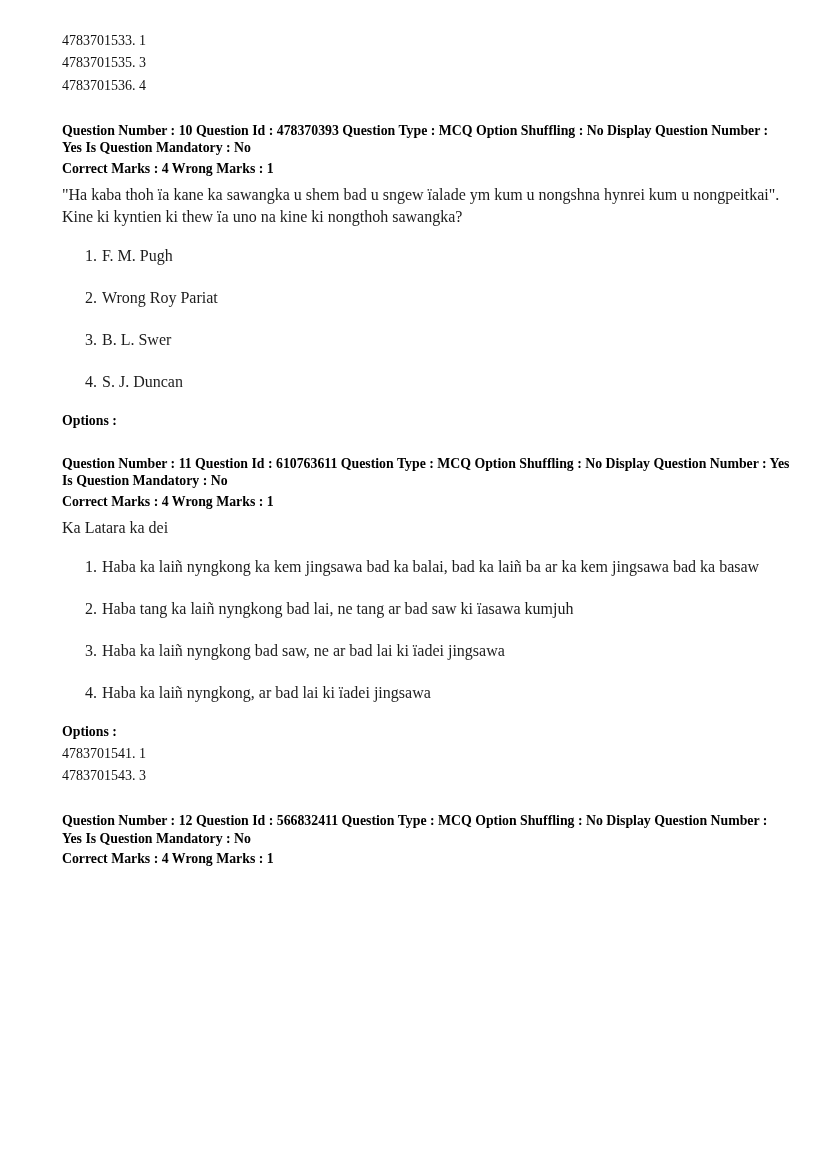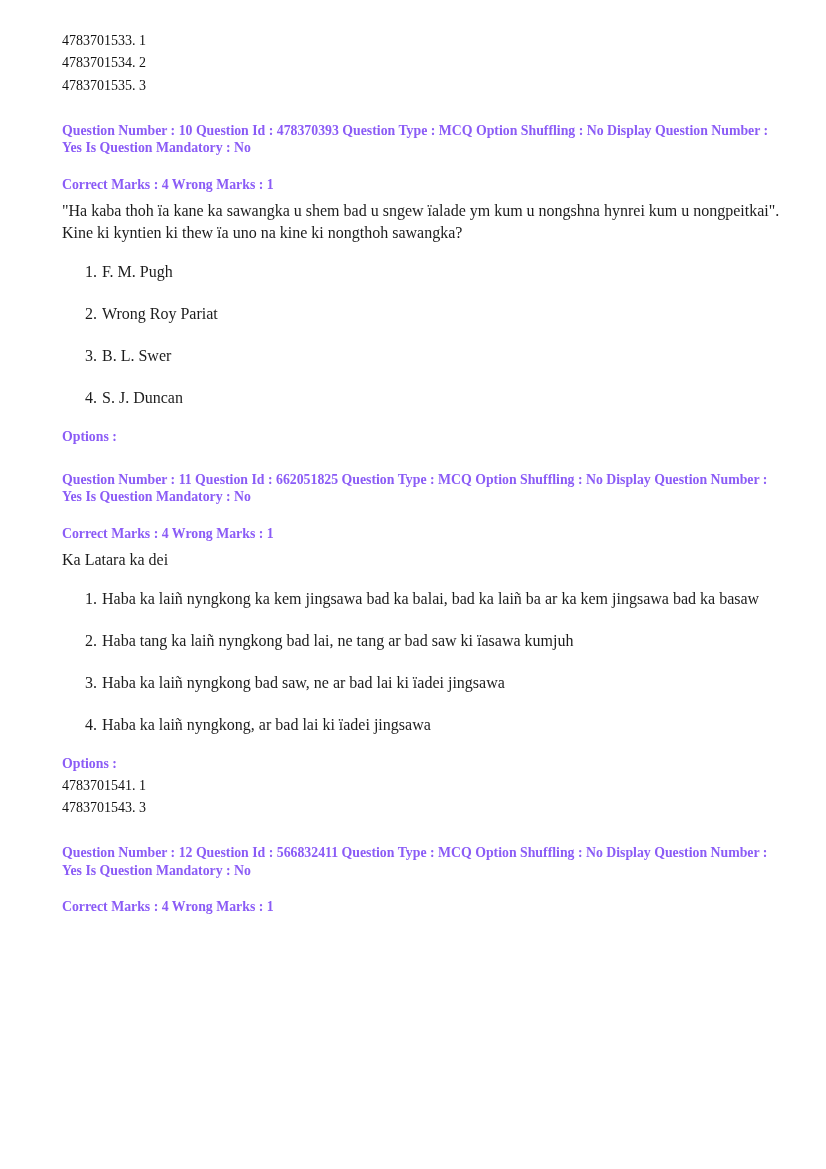--- a/index.html
+++ b/index.html
@@ -27,24 +27,24 @@
     white-space: pre;
   }
   .question {
     margin-top: 25px;
   }
   .qheader {
     margin: 0;
     font-weight: bold;
     font-size: 13.8px;
     line-height: 17.5px;
-    color: #8b5cf6;
+    color: #000000;
   }
   .marks {
-    margin-top: 19px;
+    margin-top: 3px;
   }
   .qtext {
     margin: 7px 0 0 0;
     font-size: 16px;
     line-height: 22px;
     color: #1c1c1c;
   }
   .choices {
     margin-top: 17px;
     padding-left: 23px;
@@ -72,22 +72,22 @@
     margin-top: 2px;
   }
 </style>
 </head>
 <body>
 
 <div class="page">
 
   <div class="id-block">
     <div class="id-line">4783701533. 1</div>
-    <div class="id-line">4783701534. 2</div>
     <div class="id-line">4783701535. 3</div>
+    <div class="id-line">4783701536. 4</div>
   </div>
 
   <div class="question">
     <p class="qheader">Question Number : 10 Question Id : 478370393 Question Type : MCQ Option Shuffling : No Display Question Number : Yes Is Question Mandatory : No</p>
     <p class="qheader marks">Correct Marks : 4 Wrong Marks : 1</p>
     <p class="qtext">"Ha kaba thoh ïa kane ka sawangka u shem bad u sngew ïalade ym kum u nongshna hynrei kum u nongpeitkai". Kine ki kyntien ki thew ïa uno na kine ki nongthoh sawangka?</p>
     <div class="choices">
       <div class="choice">
         <span class="choice-num">1.</span>
         <span class="choice-text">F. M. Pugh</span>
@@ -102,21 +102,21 @@
       </div>
       <div class="choice">
         <span class="choice-num">4.</span>
         <span class="choice-text">S. J. Duncan</span>
       </div>
     </div>
     <p class="qheader options-label">Options :</p>
   </div>
 
   <div class="question">
-    <p class="qheader">Question Number : 11 Question Id : 662051825 Question Type : MCQ Option Shuffling : No Display Question Number : Yes Is Question Mandatory : No</p>
+    <p class="qheader">Question Number : 11 Question Id : 610763611 Question Type : MCQ Option Shuffling : No Display Question Number : Yes Is Question Mandatory : No</p>
     <p class="qheader marks">Correct Marks : 4 Wrong Marks : 1</p>
     <p class="qtext">Ka Latara ka dei</p>
     <div class="choices">
       <div class="choice">
         <span class="choice-num">1.</span>
         <span class="choice-text">Haba ka laiñ nyngkong ka kem jingsawa bad ka balai, bad ka laiñ ba ar ka kem jingsawa bad ka basaw</span>
       </div>
       <div class="choice">
         <span class="choice-num">2.</span>
         <span class="choice-text">Haba tang ka laiñ nyngkong bad lai, ne tang ar bad saw ki ïasawa kumjuh</span>

